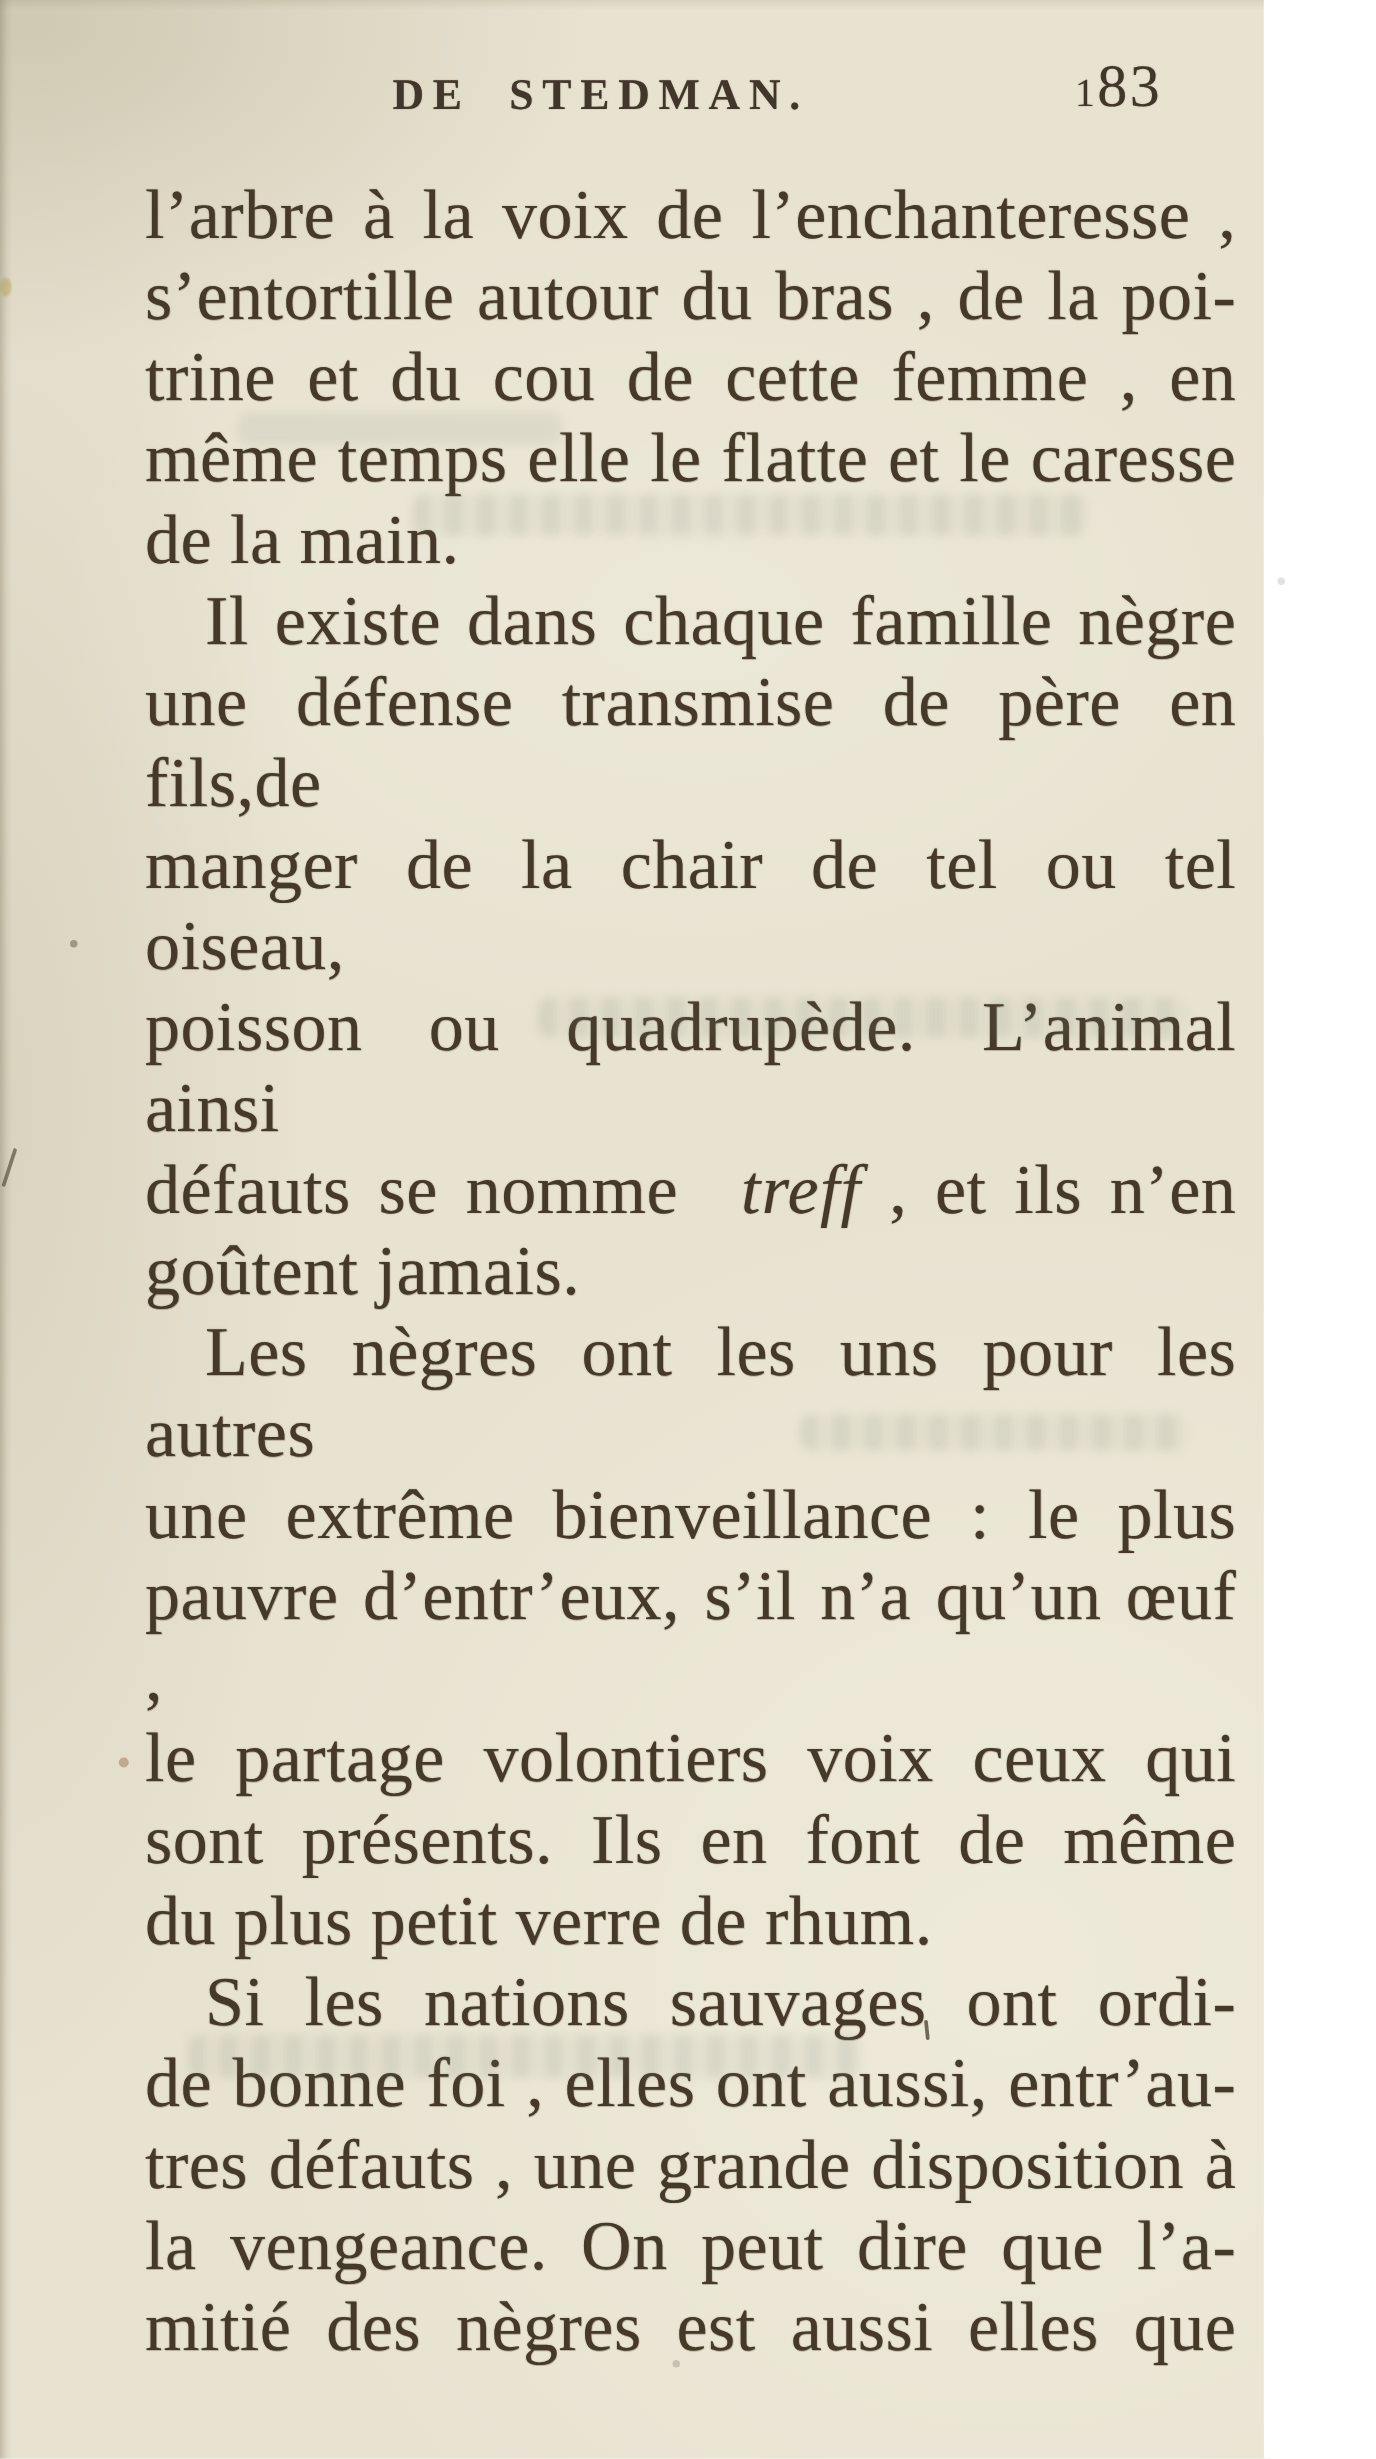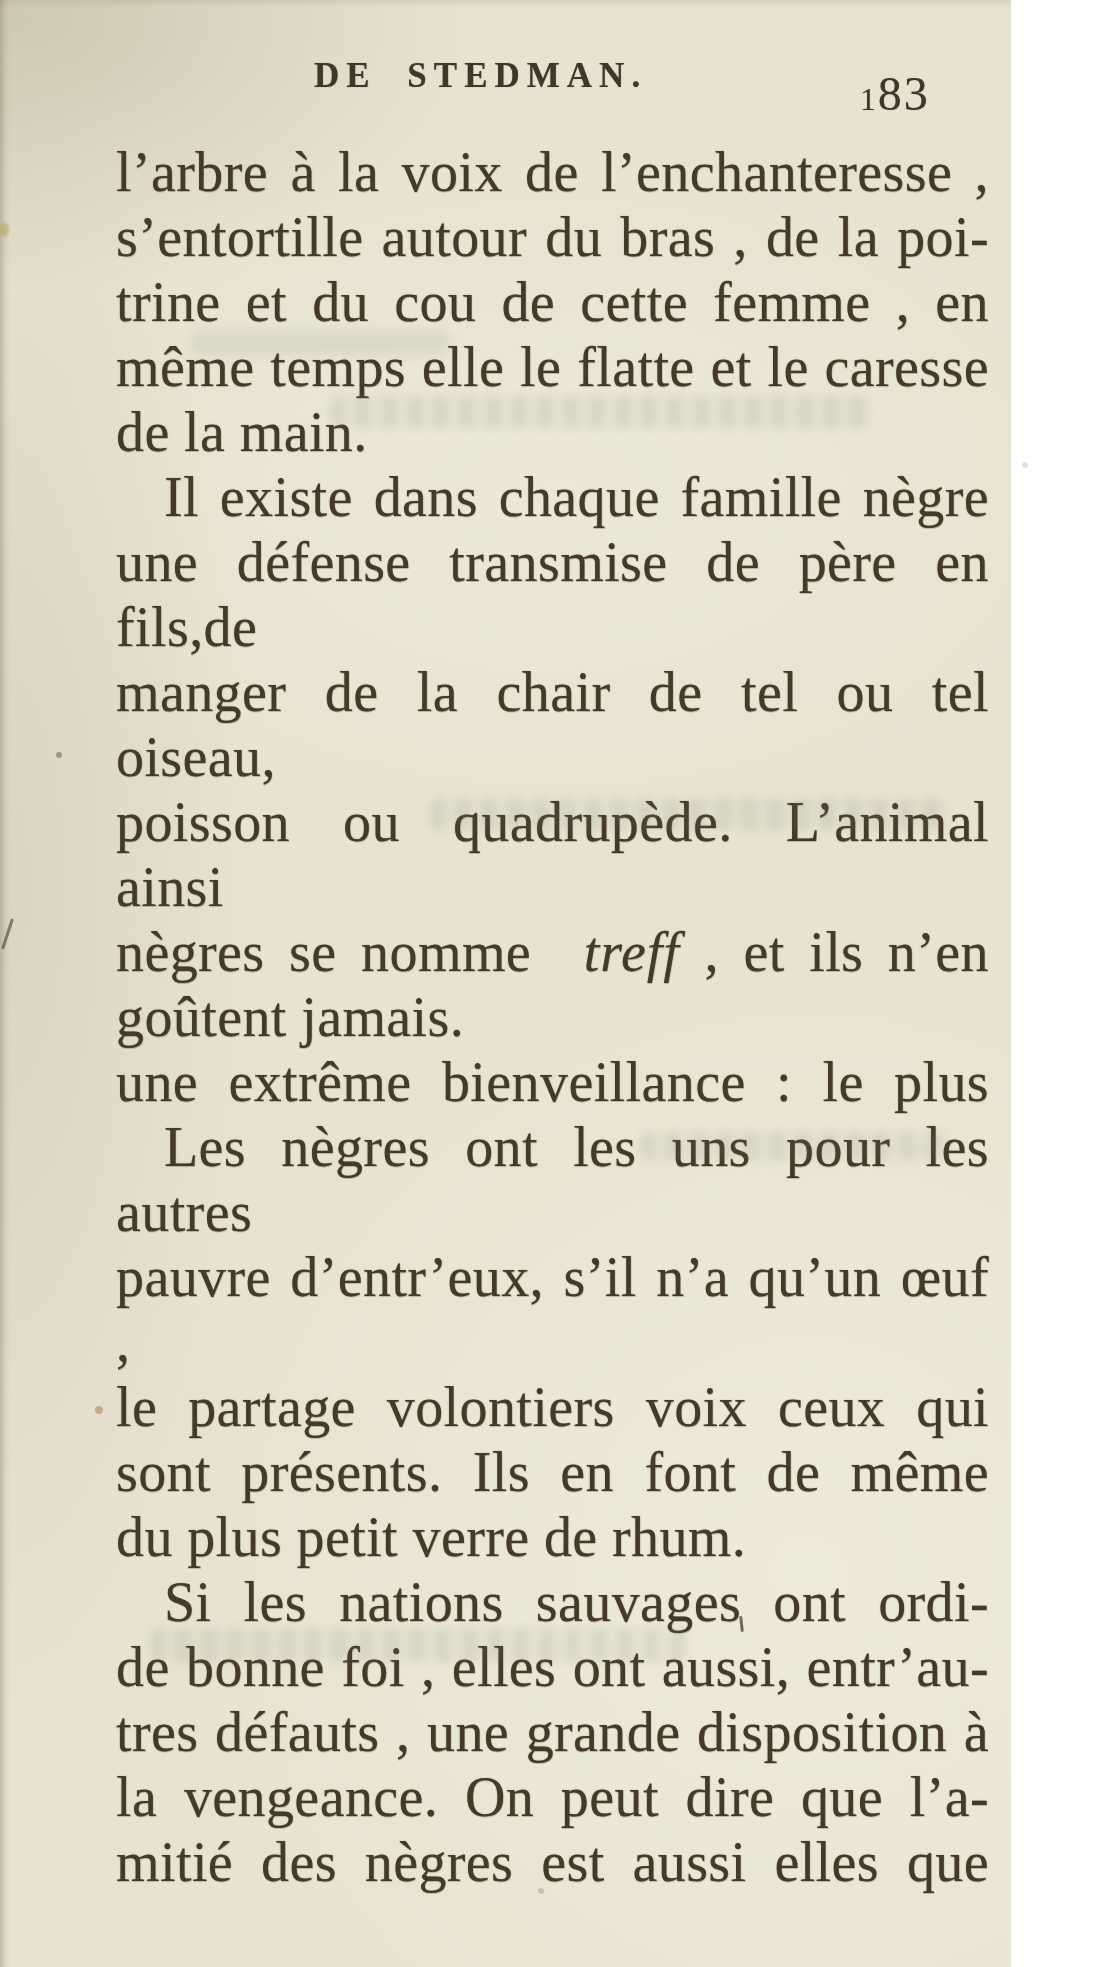--- a/index.html
+++ b/index.html
@@ -28,21 +28,20 @@
   .head-title{
     position:absolute;left:314px;top:58px;line-height:1;
     font-size:35px;font-weight:bold;color:#41362a;
     letter-spacing:7px;word-spacing:15px;
     text-shadow:0 0 1px rgba(65,54,42,0.5);
   }
   .page-number{
     position:absolute;left:860px;top:46px;line-height:1;
     font-size:48px;color:#41362a;letter-spacing:2px;
     text-shadow:0 0 1px rgba(65,54,42,0.5);
-    margin-top:24px;
   }
   .page-number::first-letter{font-size:0.66em;}
   .text-block{
     position:absolute;left:116px;top:140px;width:873px;
     font-size:56px;line-height:65px;color:#453929;
     letter-spacing:0.4px;
     text-shadow:0 0 1.2px rgba(69,57,41,0.45), 0.5px 0.6px 0 rgba(69,57,41,0.22);
   }
   .para{margin:0;padding:0;}
   .ln{text-align:justify;text-align-last:justify;}
@@ -95,27 +94,27 @@
       <div class="ln">trine et du cou de cette femme , en</div>
       <div class="ln">même temps elle le flatte et le caresse</div>
       <div class="ln end">de la main.</div>
     </div>
 
     <div class="para">
       <div class="ln ind">Il existe dans chaque famille nègre</div>
       <div class="ln">une défense transmise de père en fils,de</div>
       <div class="ln">manger de la chair de tel ou tel oiseau,</div>
       <div class="ln">poisson ou quadrupède. L’animal ainsi</div>
-      <div class="ln"><span>nègres se nomme </span><span class="it">treff</span><span> , et ils n’en</span></div>
+      <div class="ln"><span>défauts se nomme </span><span class="it">treff</span><span> , et ils n’en</span></div>
       <div class="ln end">goûtent jamais.</div>
     </div>
 
     <div class="para">
+      <div class="ln ind">Les nègres ont les uns pour les autres</div>
       <div class="ln">une extrême bienveillance : le plus</div>
-      <div class="ln ind">Les nègres ont les uns pour les autres</div>
       <div class="ln">pauvre d’entr’eux, s’il n’a qu’un œuf ,</div>
       <div class="ln">le partage volontiers voix ceux qui</div>
       <div class="ln">sont présents. Ils en font de même</div>
       <div class="ln end">du plus petit verre de rhum.</div>
     </div>
 
     <div class="para">
       <div class="ln ind">Si les nations sauvages ont ordi-</div>
       <div class="ln">de bonne foi , elles ont aussi, entr’au-</div>
       <div class="ln">tres défauts , une grande disposition à</div>

